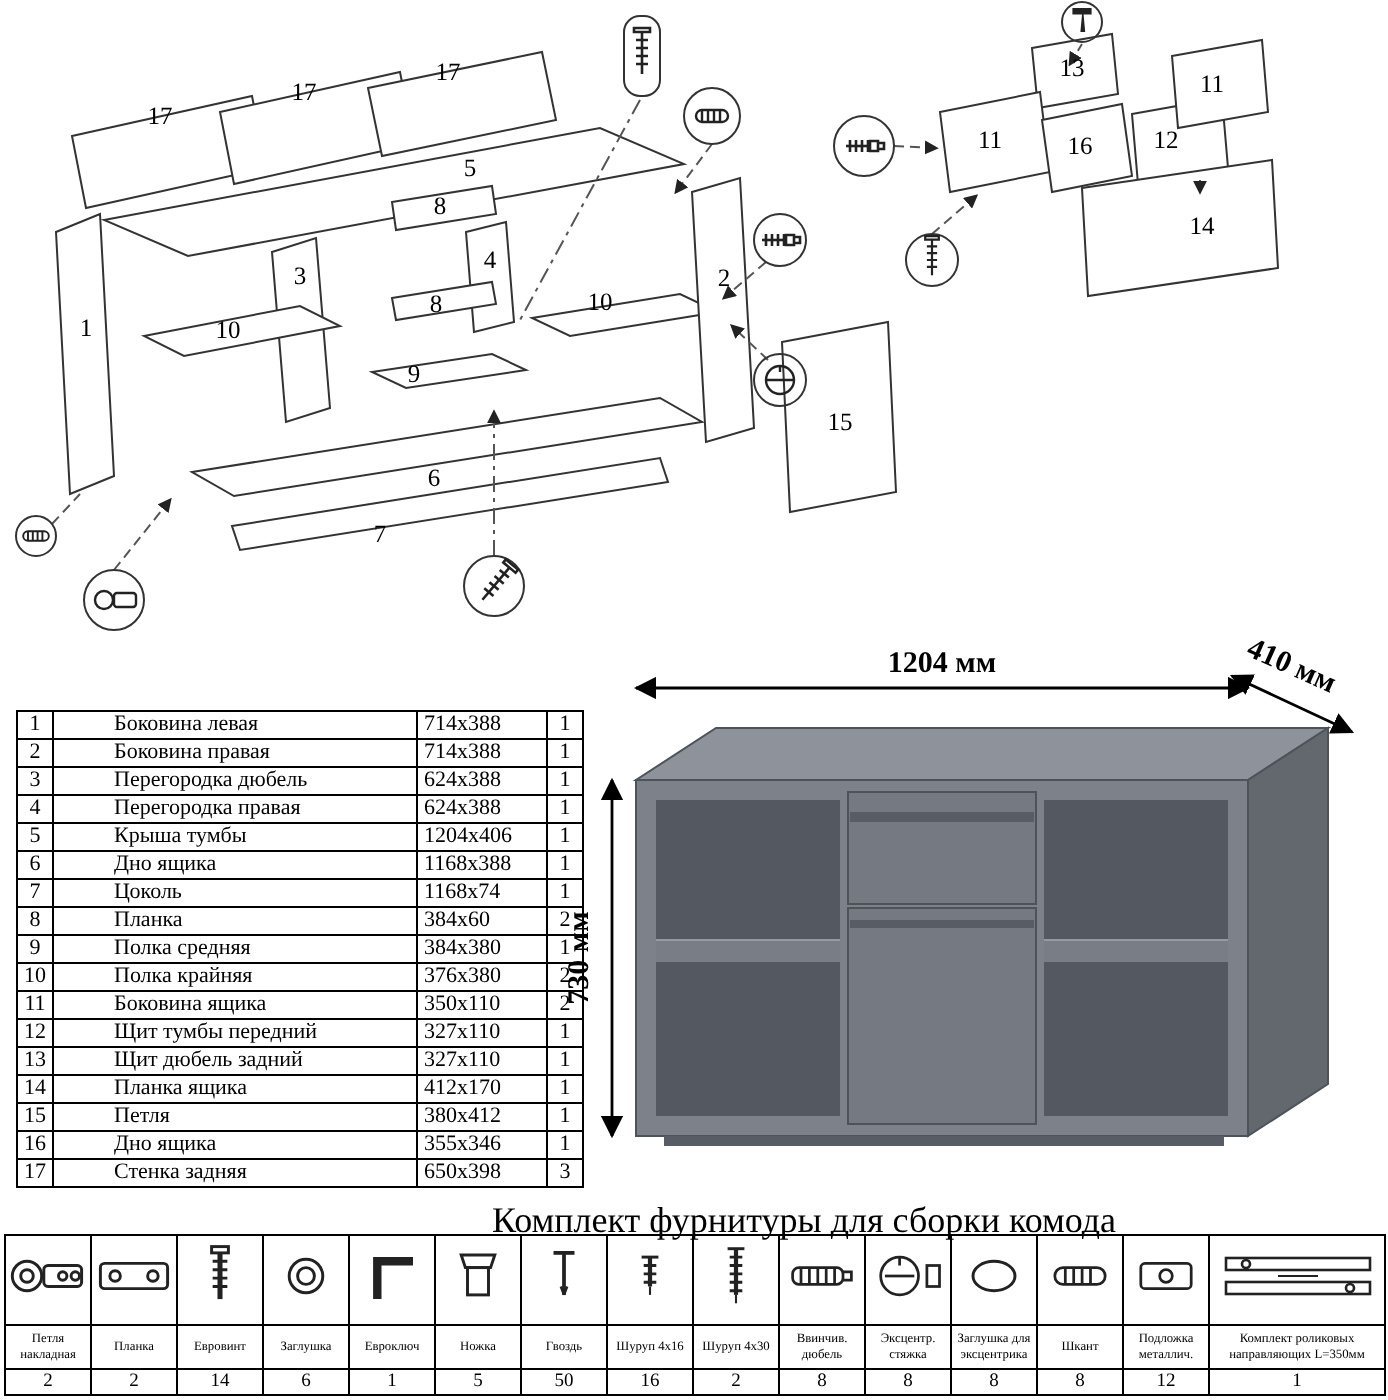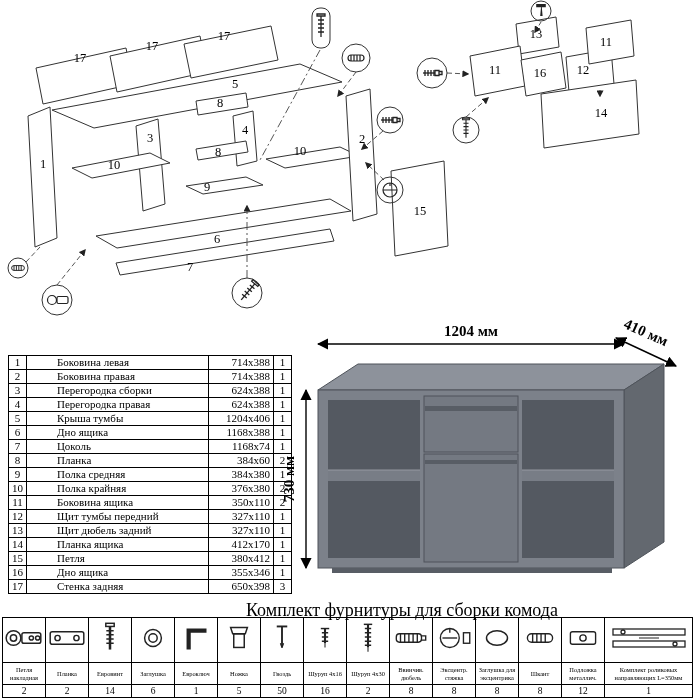--- a/index.html
+++ b/index.html
@@ -8,21 +8,21 @@
   svg text{font-family:"Liberation Serif",serif;}
   .exploded{position:absolute;left:0;top:0;width:694px;height:332px;}
   .exploded text{font-size:12.5px;text-anchor:middle;fill:#000;}
   .render{position:absolute;left:272px;top:320px;width:416px;height:278px;}
   .dim{font-weight:bold;font-size:15px;text-anchor:middle;fill:#000;}
   .parts{position:absolute;left:8px;top:355px;border-collapse:collapse;font-size:11px;}
   .parts td{border:1px solid #000;height:13px;line-height:13px;padding:0 3px;white-space:nowrap;}
   .parts td.c{text-align:center;padding:0 2px;}
   .parts td.num{width:13px;}
   .parts td.nm{width:148px;padding-left:30px;}
-  .parts td.sz{width:58px;text-align:right;}
+  .parts td.sz{width:58px;text-align:left;}
   .parts td.q{width:13px;}
   .hw-title{position:absolute;left:110px;right:0;top:600px;text-align:center;font-size:18px;}
   .hw{position:absolute;left:2px;top:617px;width:690px;border-collapse:collapse;table-layout:fixed;}
   .hw td{border:1px solid #000;text-align:center;vertical-align:middle;padding:0;overflow:hidden;}
   .hw .icon-row td{height:44px;}
   .hw .name-row td{font-size:6.4px;line-height:7.5px;height:19px;padding:1px;white-space:normal;word-wrap:break-word;}
   .hw .qty-row td{font-size:9.5px;height:12px;line-height:12px;}
   .hwicon{width:42px;height:38px;}
   .hw td:last-child .hwicon{width:80px;}
 </style>
@@ -169,21 +169,21 @@
           <td class="c q">1</td>
         </tr>
       <tr>
           <td class="c num">2</td>
           <td class="nm">Боковина правая</td>
           <td class="sz">714x388</td>
           <td class="c q">1</td>
         </tr>
       <tr>
           <td class="c num">3</td>
-          <td class="nm">Перегородка сборки</td>
+          <td class="nm">Перегородка дюбель</td>
           <td class="sz">624x388</td>
           <td class="c q">1</td>
         </tr>
       <tr>
           <td class="c num">4</td>
           <td class="nm">Перегородка правая</td>
           <td class="sz">624x388</td>
           <td class="c q">1</td>
         </tr>
       <tr>

